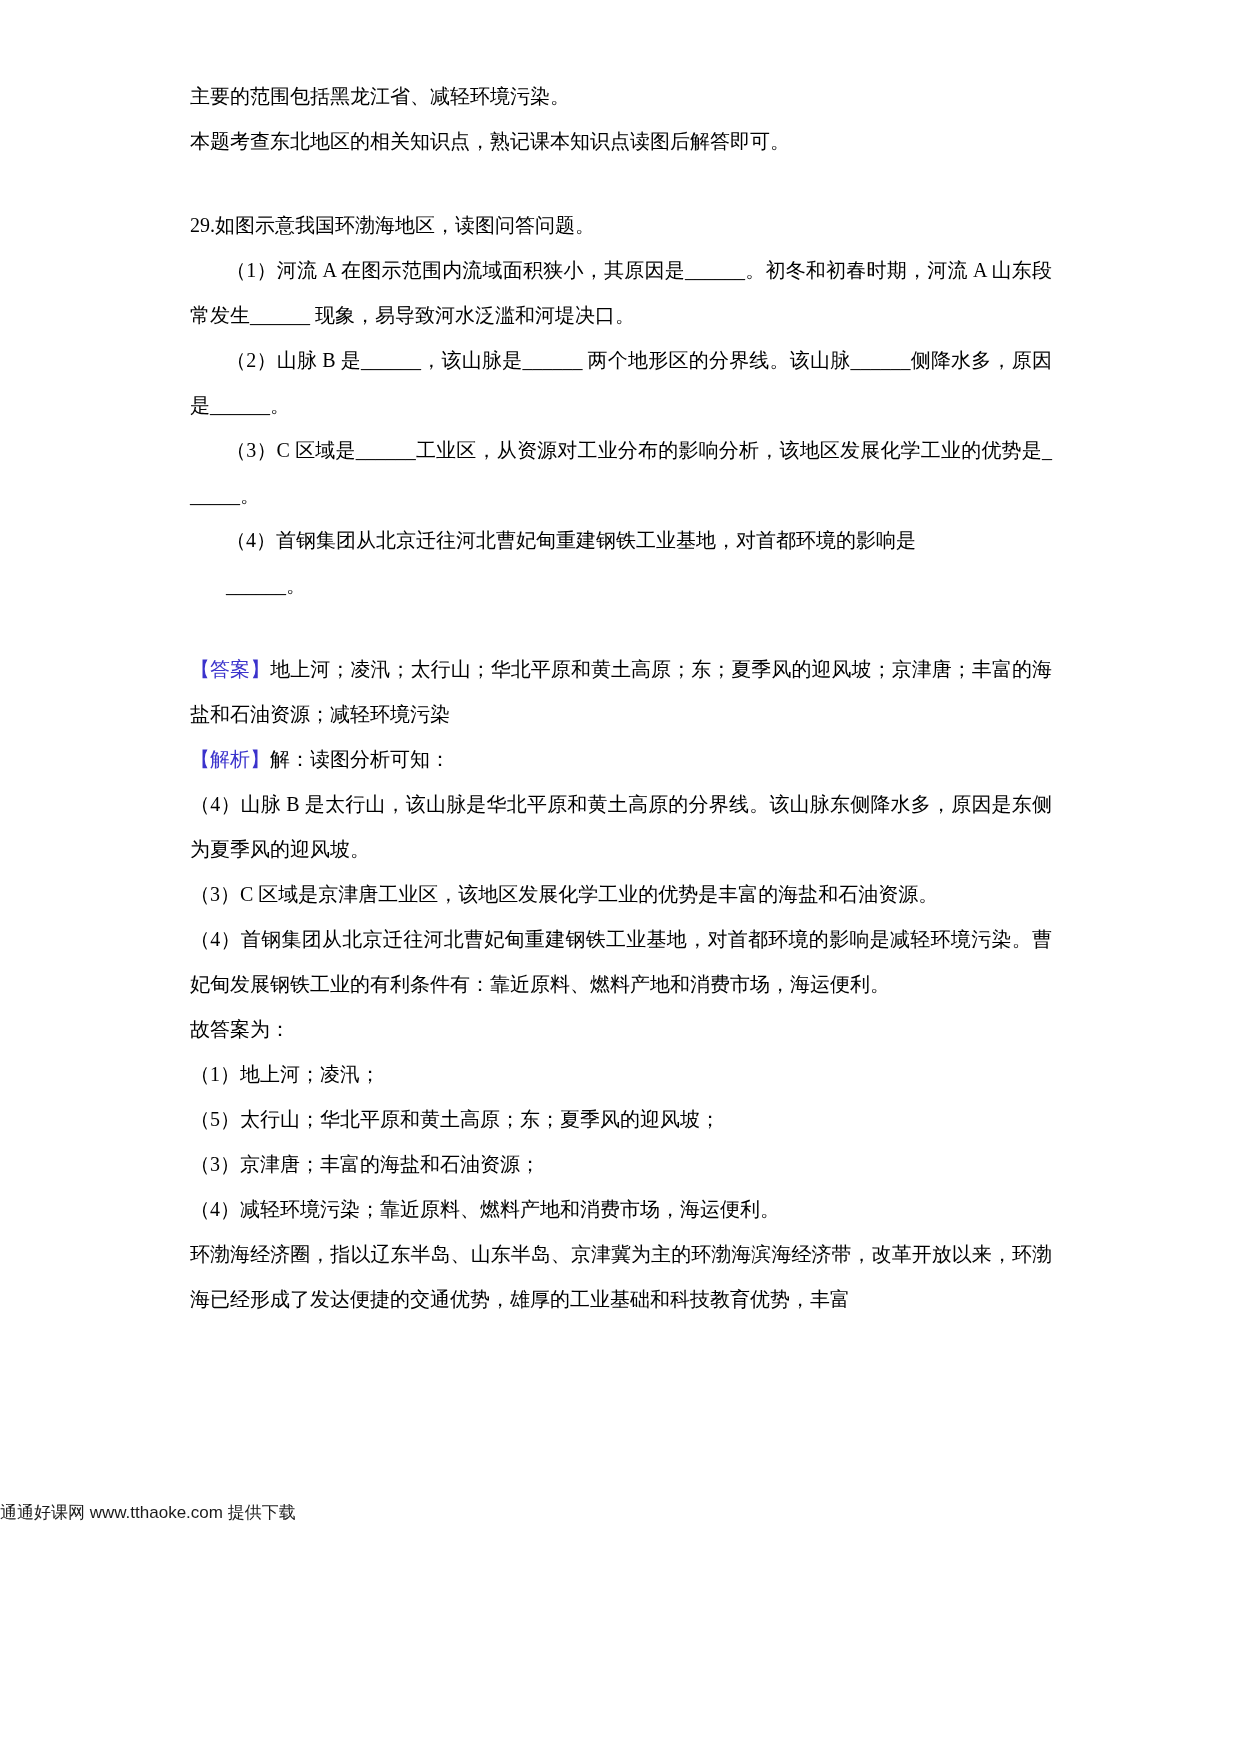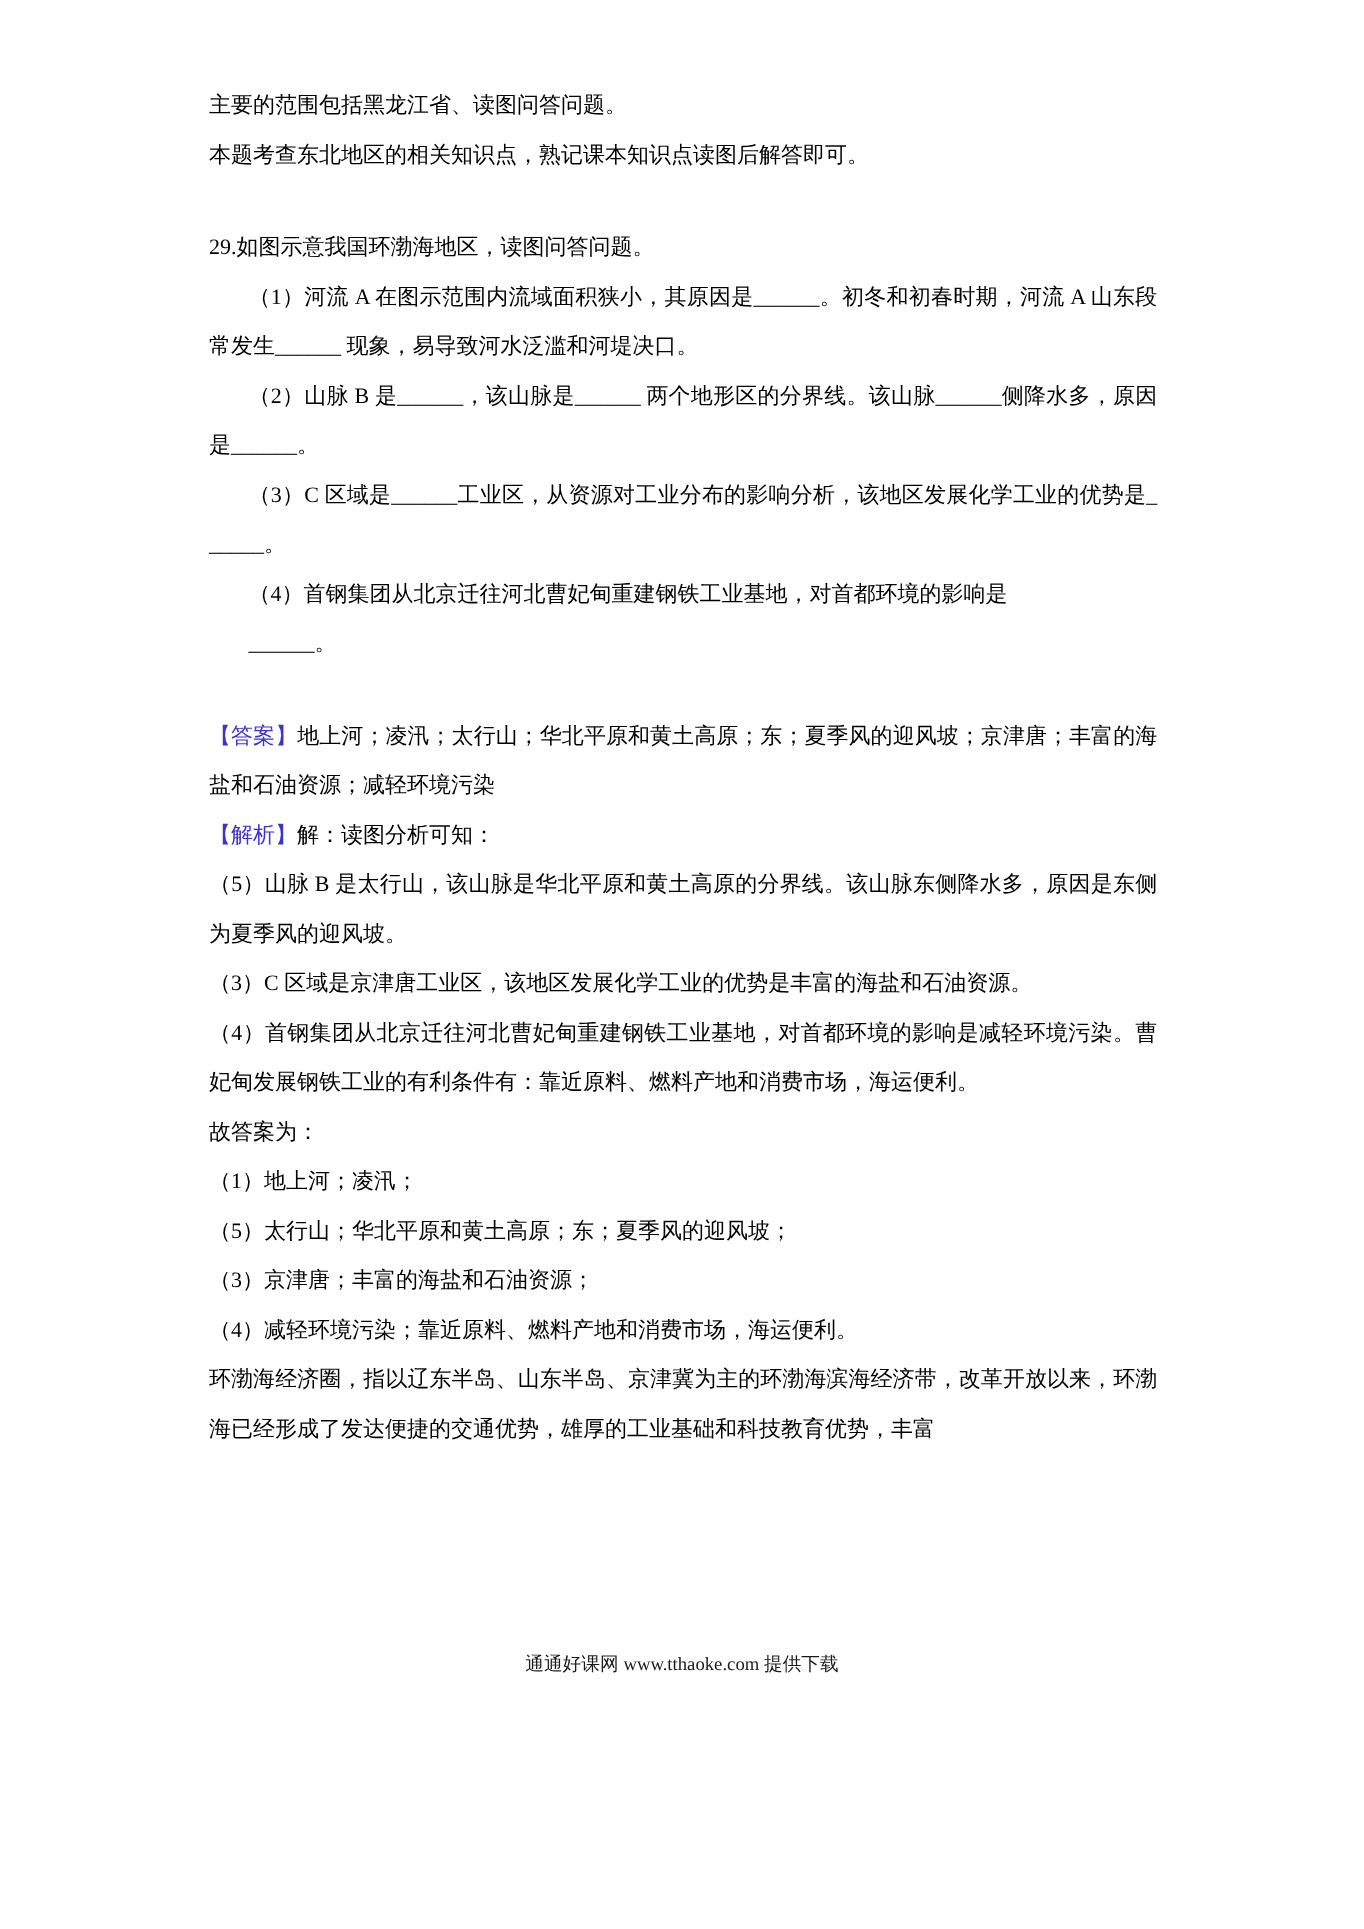--- a/index.html
+++ b/index.html
@@ -29,48 +29,48 @@
   }
   .part { text-indent: 36px; }
   .gap-before { margin-top: 39px !important; }
   .q-num { }
   .label { color: #3b33cc; }
   .footer {
     position: absolute;
     left: 0;
     top: 1500px;
     width: 100%;
-    text-align: center;
+    text-align: left;
     font-size: 17px;
     line-height: 26px;
     color: #1a1a1a;
-    font-family: Liberation Serif, serif;
+    font-family: Liberation Sans, sans-serif;
   }
 </style>
 </head>
 <body>
 
 <div class="page">
 
-  <p>主要的范围包括黑龙江省、读图问答问题。</p>
+  <p>主要的范围包括黑龙江省、减轻环境污染。</p>
   <p>本题考查东北地区的相关知识点，熟记课本知识点读图后解答即可。</p>
 
   <p class="gap-before"><span class="q-num">29.</span><span>如图示意我国环渤海地区，读图问答问题。</span></p>
 
   <p class="part">（1）河流 A 在图示范围内流域面积狭小，其原因是______。初冬和初春时期，河流 A 山东段常发生______ 现象，易导致河水泛滥和河堤决口。</p>
   <p class="part">（2）山脉 B 是______，该山脉是______ 两个地形区的分界线。该山脉______侧降水多，原因是______。</p>
   <p class="part">（3）C 区域是______工业区，从资源对工业分布的影响分析，该地区发展化学工业的优势是______。</p>
   <p class="part">（4）首钢集团从北京迁往河北曹妃甸重建钢铁工业基地，对首都环境的影响是</p>
   <p class="part">______。</p>
 
   <p class="gap-before"><span class="label">【答案】</span><span>地上河；凌汛；太行山；华北平原和黄土高原；东；夏季风的迎风坡；京津唐；丰富的海盐和石油资源；减轻环境污染</span></p>
 
   <p><span class="label">【解析】</span><span>解：读图分析可知：</span></p>
 
-  <p>（5）山脉 B 是太行山，该山脉是华北平原和黄土高原的分界线。该山脉东侧降水多，原因是东侧为夏季风的迎风坡。</p>
+  <p>（4）山脉 B 是太行山，该山脉是华北平原和黄土高原的分界线。该山脉东侧降水多，原因是东侧为夏季风的迎风坡。</p>
   <p>（3）C 区域是京津唐工业区，该地区发展化学工业的优势是丰富的海盐和石油资源。</p>
   <p>（4）首钢集团从北京迁往河北曹妃甸重建钢铁工业基地，对首都环境的影响是减轻环境污染。曹妃甸发展钢铁工业的有利条件有：靠近原料、燃料产地和消费市场，海运便利。</p>
   <p>故答案为：</p>
   <p>（1）地上河；凌汛；</p>
   <p>（5）太行山；华北平原和黄土高原；东；夏季风的迎风坡；</p>
   <p>（3）京津唐；丰富的海盐和石油资源；</p>
   <p>（4）减轻环境污染；靠近原料、燃料产地和消费市场，海运便利。</p>
   <p>环渤海经济圈，指以辽东半岛、山东半岛、京津冀为主的环渤海滨海经济带，改革开放以来，环渤海已经形成了发达便捷的交通优势，雄厚的工业基础和科技教育优势，丰富</p>
 
 </div>

